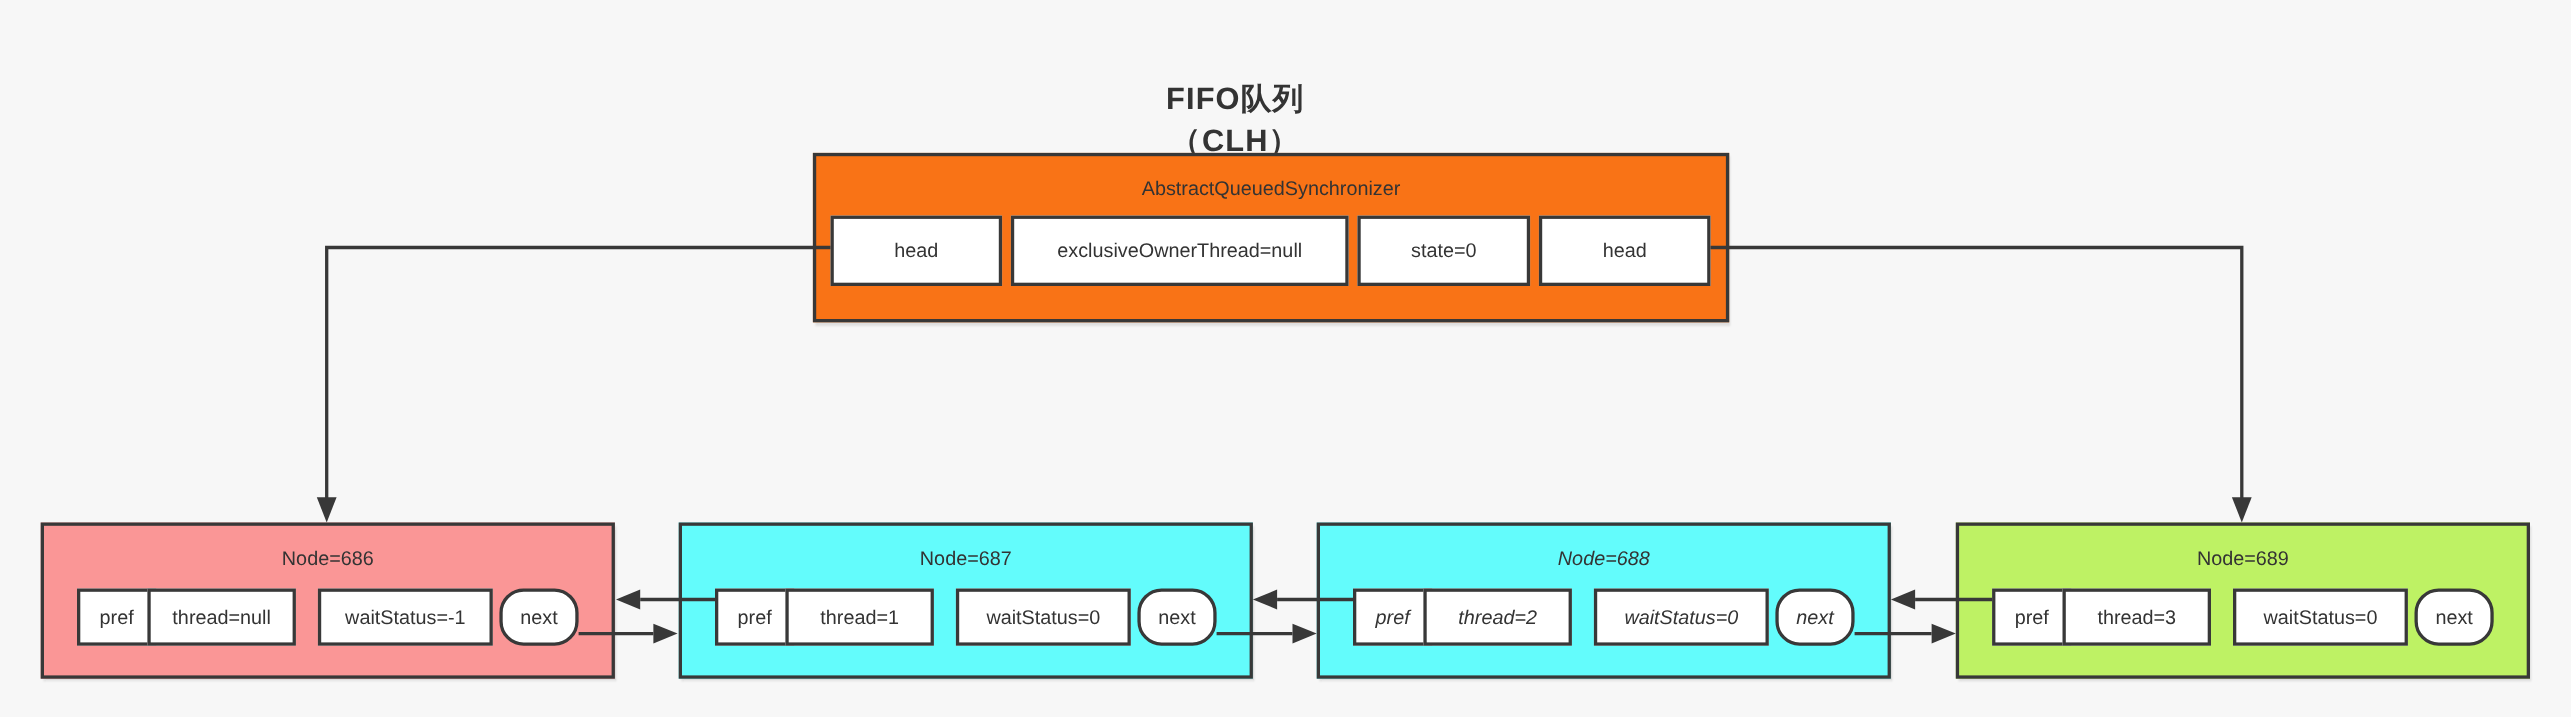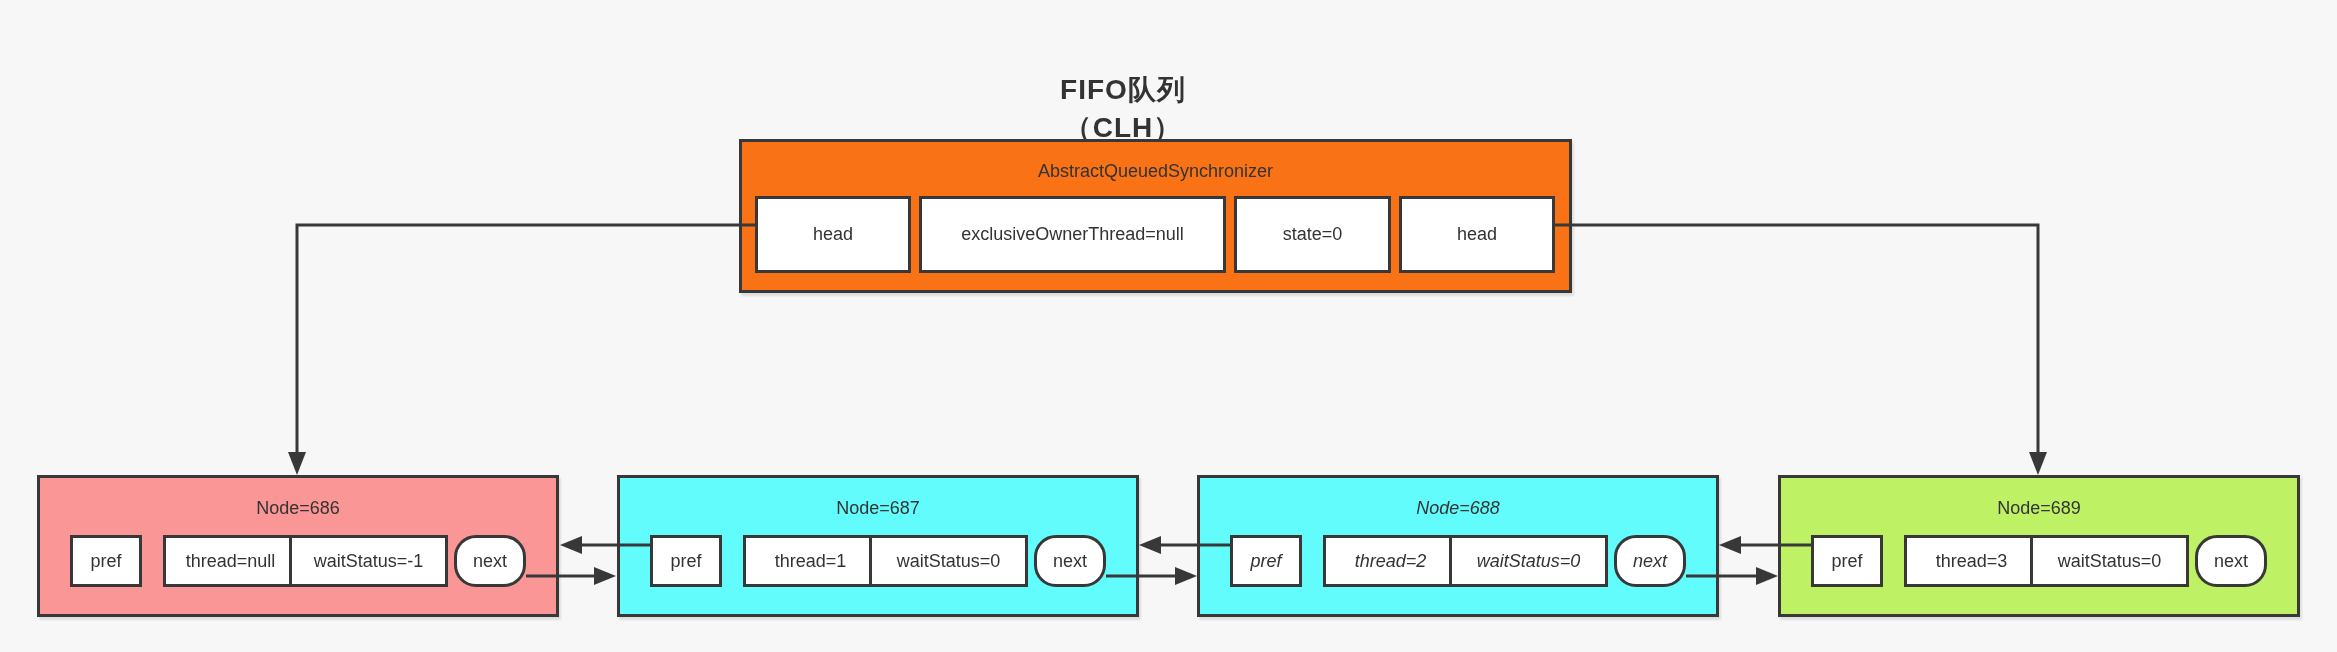--- a/index.html
+++ b/index.html
@@ -23,35 +23,35 @@
     position:absolute; background:#ffffff; border:3px solid var(--line);
     box-sizing:border-box; display:flex; align-items:center; justify-content:center;
     font-size:18px; white-space:nowrap;
   }
   
   .aqs{ left:739px; top:139px; width:833px; height:154px; }
   .aqs-title{
     position:absolute; left:0; right:0; top:0; height:54px; line-height:58px;
     text-align:center; font-size:18px;
   }
-  .aqs .field{ top:54px; height:77px; }
+  .aqs .field{ top:54px; height:64px; }
   .f-head {left:13px;  width:156px;}
   .f-owner{left:177px; width:307px;}
   .f-state{left:492px; width:157px;}
   .f-tail {left:657px; width:156px;}
   
   .node{ width:522px; height:142px; top:475px; }
   .node-0{left:37px;} .node-1{left:617px;} .node-2{left:1197px;} .node-3{left:1778px;}
   .node-title{
     position:absolute; left:0; right:0; top:0; height:57px; line-height:61px;
     text-align:center; font-size:18px;
   }
   .node .field{ top:57px; height:52px; }
   .f-pref  {left:30px;  width:72px;}
-  .f-thread{left:94px; width:135px;margin-left:29px;}
+  .f-thread{left:94px; width:135px;}
   .f-wait  {left:249px; width:159px;}
   .f-next  {left:414px; width:72px;border-radius:22px;}
   
   .svg-layer{ position:absolute; left:0; top:0; width:2337px; height:652px; z-index:5; pointer-events:none; }
   .wire{ stroke:var(--line); stroke-width:3; fill:none; }
   .arrowhead{ fill:var(--line); stroke:none; }
 </style>
 </head>
 <body>
 

